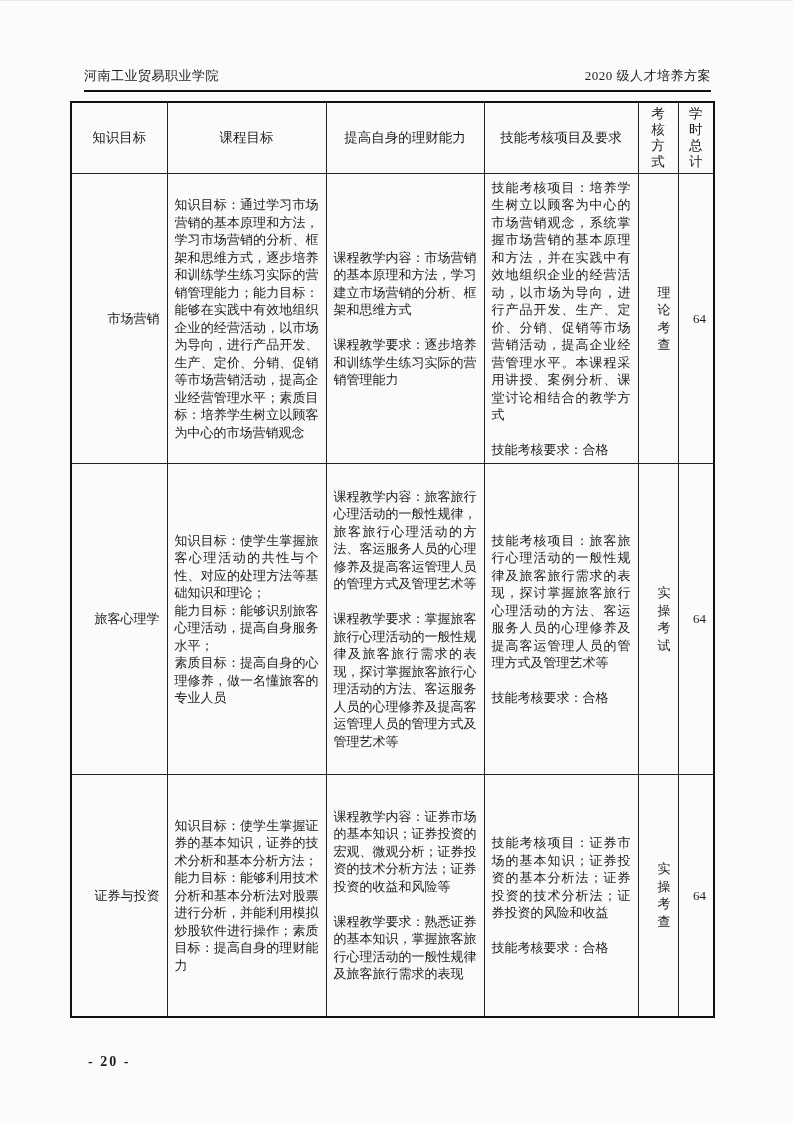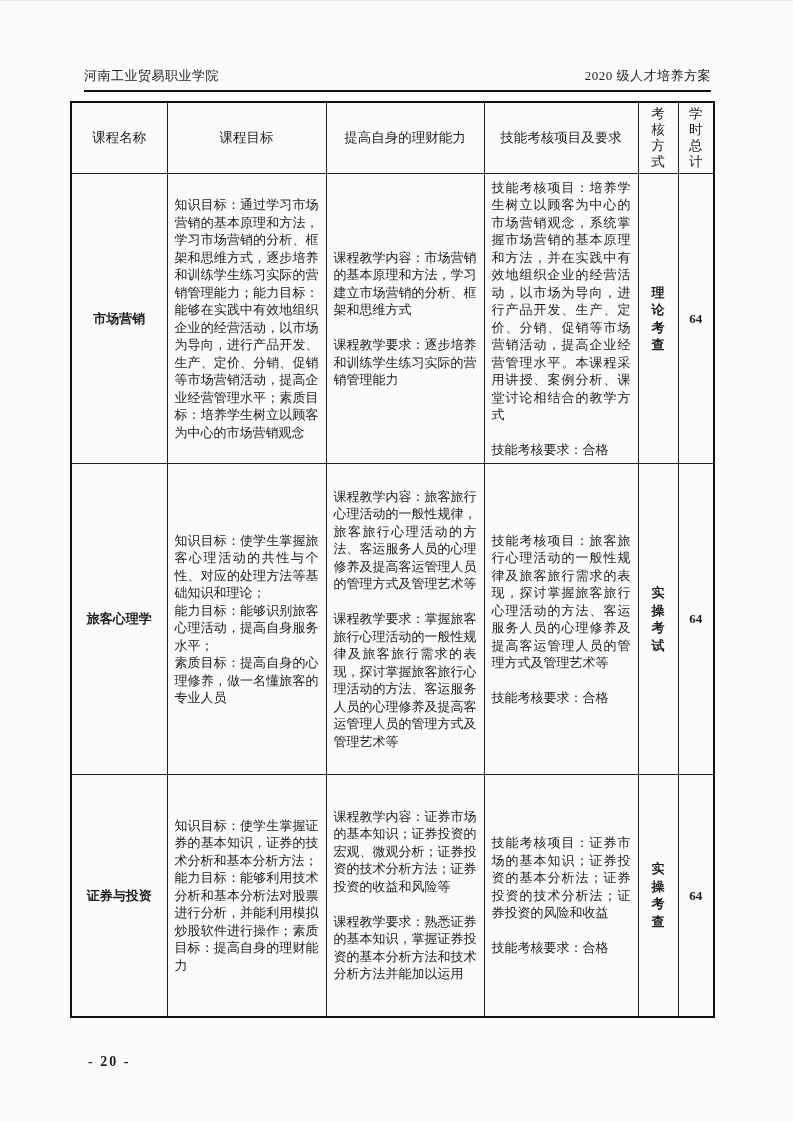--- a/index.html
+++ b/index.html
@@ -51,23 +51,22 @@
     text-align: center;
     font-size: 13.5px;
     white-space: pre-line;
     line-height: 16px;
   }
   .cell-text {
     text-align: justify;
     white-space: pre-line;
   }
   .cell-center {
-    text-align: center;
+    text-align: right;
     white-space: pre-line;
-    font-weight: bold;
   }
   tr.row-header { height: 38px; }
   tr.row-partial { height: 70px; }
   tr.row-partial td { vertical-align: top; }
   tr.row-1 { height: 290px; }
   tr.row-2 { height: 311px; }
   tr.row-3 { height: 242px; }
   .page-number {
     position: absolute;
     left: 88px;
@@ -91,21 +90,21 @@
     <colgroup>
       <col style="width:96px">
       <col style="width:159px">
       <col style="width:158px">
       <col style="width:154px">
       <col style="width:40px">
       <col style="width:36px">
     </colgroup>
     <tbody>
       <tr class="row-header">
-        <th>课程名称</th>
+        <th>知识目标</th>
         <th>课程目标</th>
         <th>提高自身的理财能力</th>
         <th>技能考核项目及要求</th>
         <th>考核
 方式</th>
         <th>学时
 总计</th>
       </tr>
 
 
@@ -138,21 +137,21 @@
 考试</td>
         <td class="cell-center">64</td>
       </tr>
 
       <tr class="row-3">
         <td class="cell-center">证券与投资</td>
         <td class="cell-text">知识目标：使学生掌握证券的基本知识，证券的技术分析和基本分析方法；
 能力目标：能够利用技术分析和基本分析法对股票进行分析，并能利用模拟炒股软件进行操作；素质目标：提高自身的理财能力</td>
         <td class="cell-text">课程教学内容：证券市场的基本知识；证券投资的宏观、微观分析；证券投资的技术分析方法；证券投资的收益和风险等
 
-课程教学要求：熟悉证券的基本知识，掌握证券投资的基本分析方法和技术分析方法并能加以运用</td>
+课程教学要求：熟悉证券的基本知识，掌握旅客旅行心理活动的一般性规律及旅客旅行需求的表现</td>
         <td class="cell-text">技能考核项目：证券市场的基本知识；证券投资的基本分析法；证券投资的技术分析法；证券投资的风险和收益
 
 技能考核要求：合格</td>
         <td class="cell-center">实操
 考查</td>
         <td class="cell-center">64</td>
       </tr>
     </tbody>
   </table>
 

